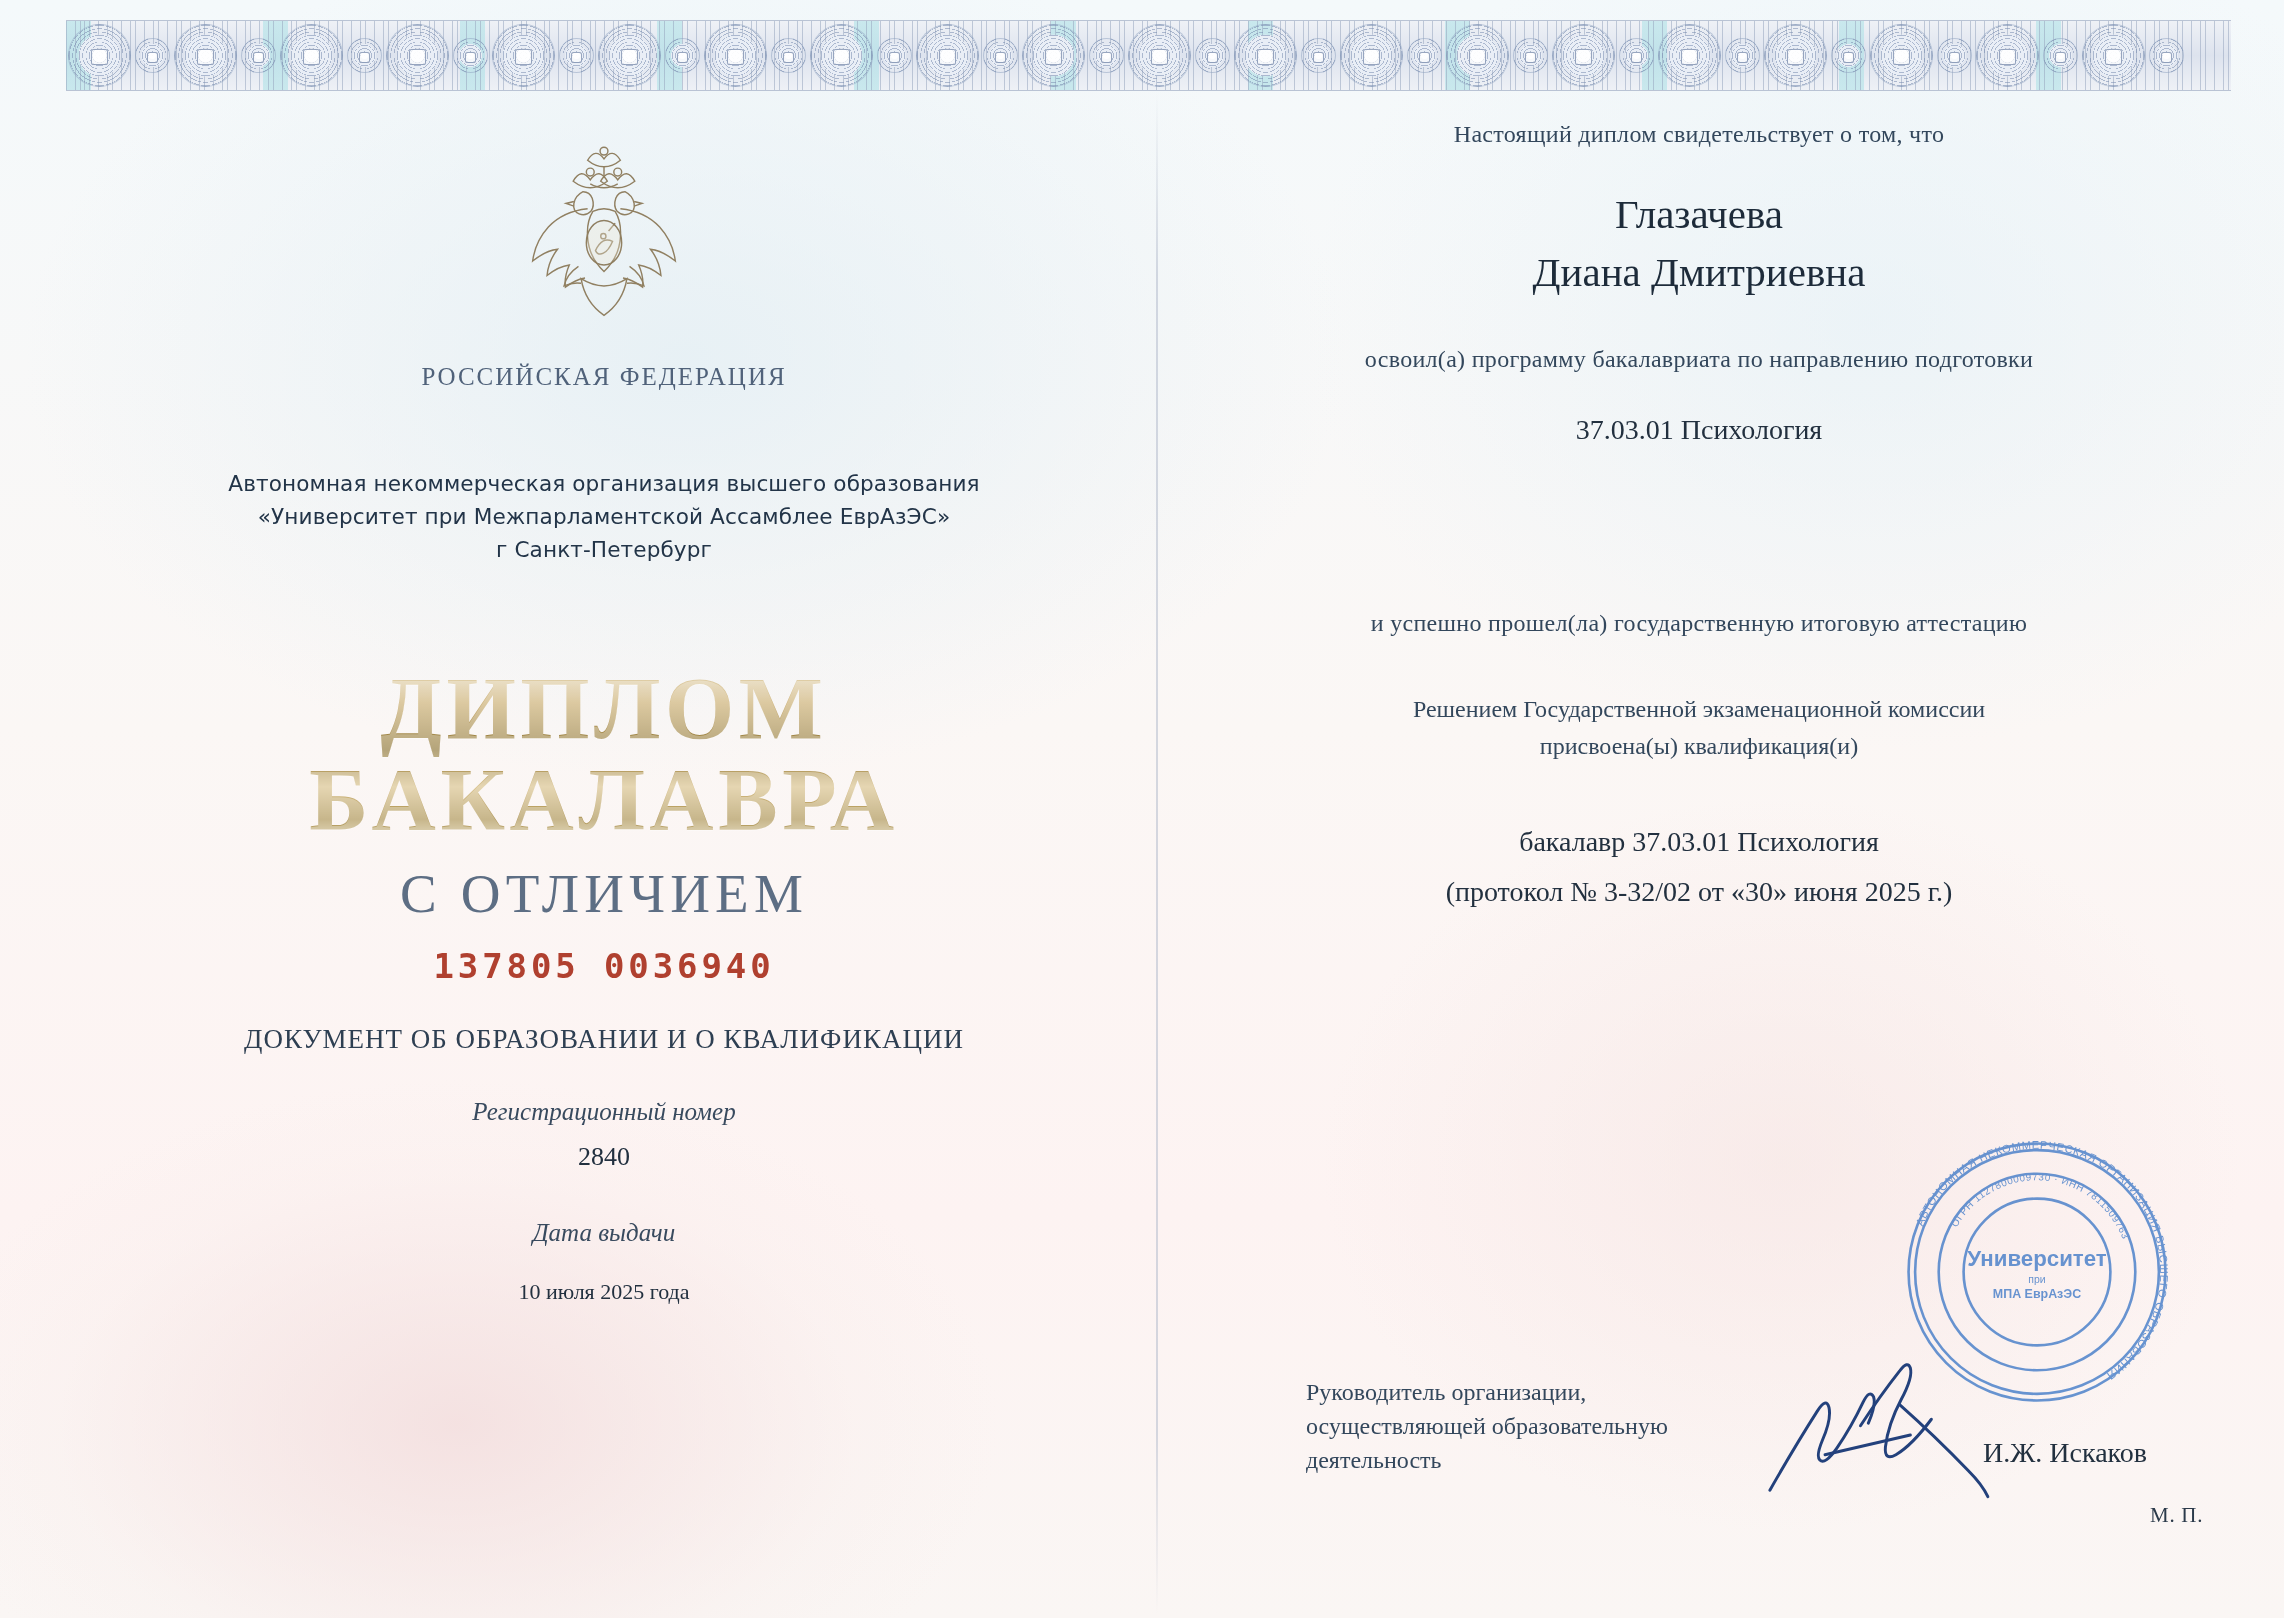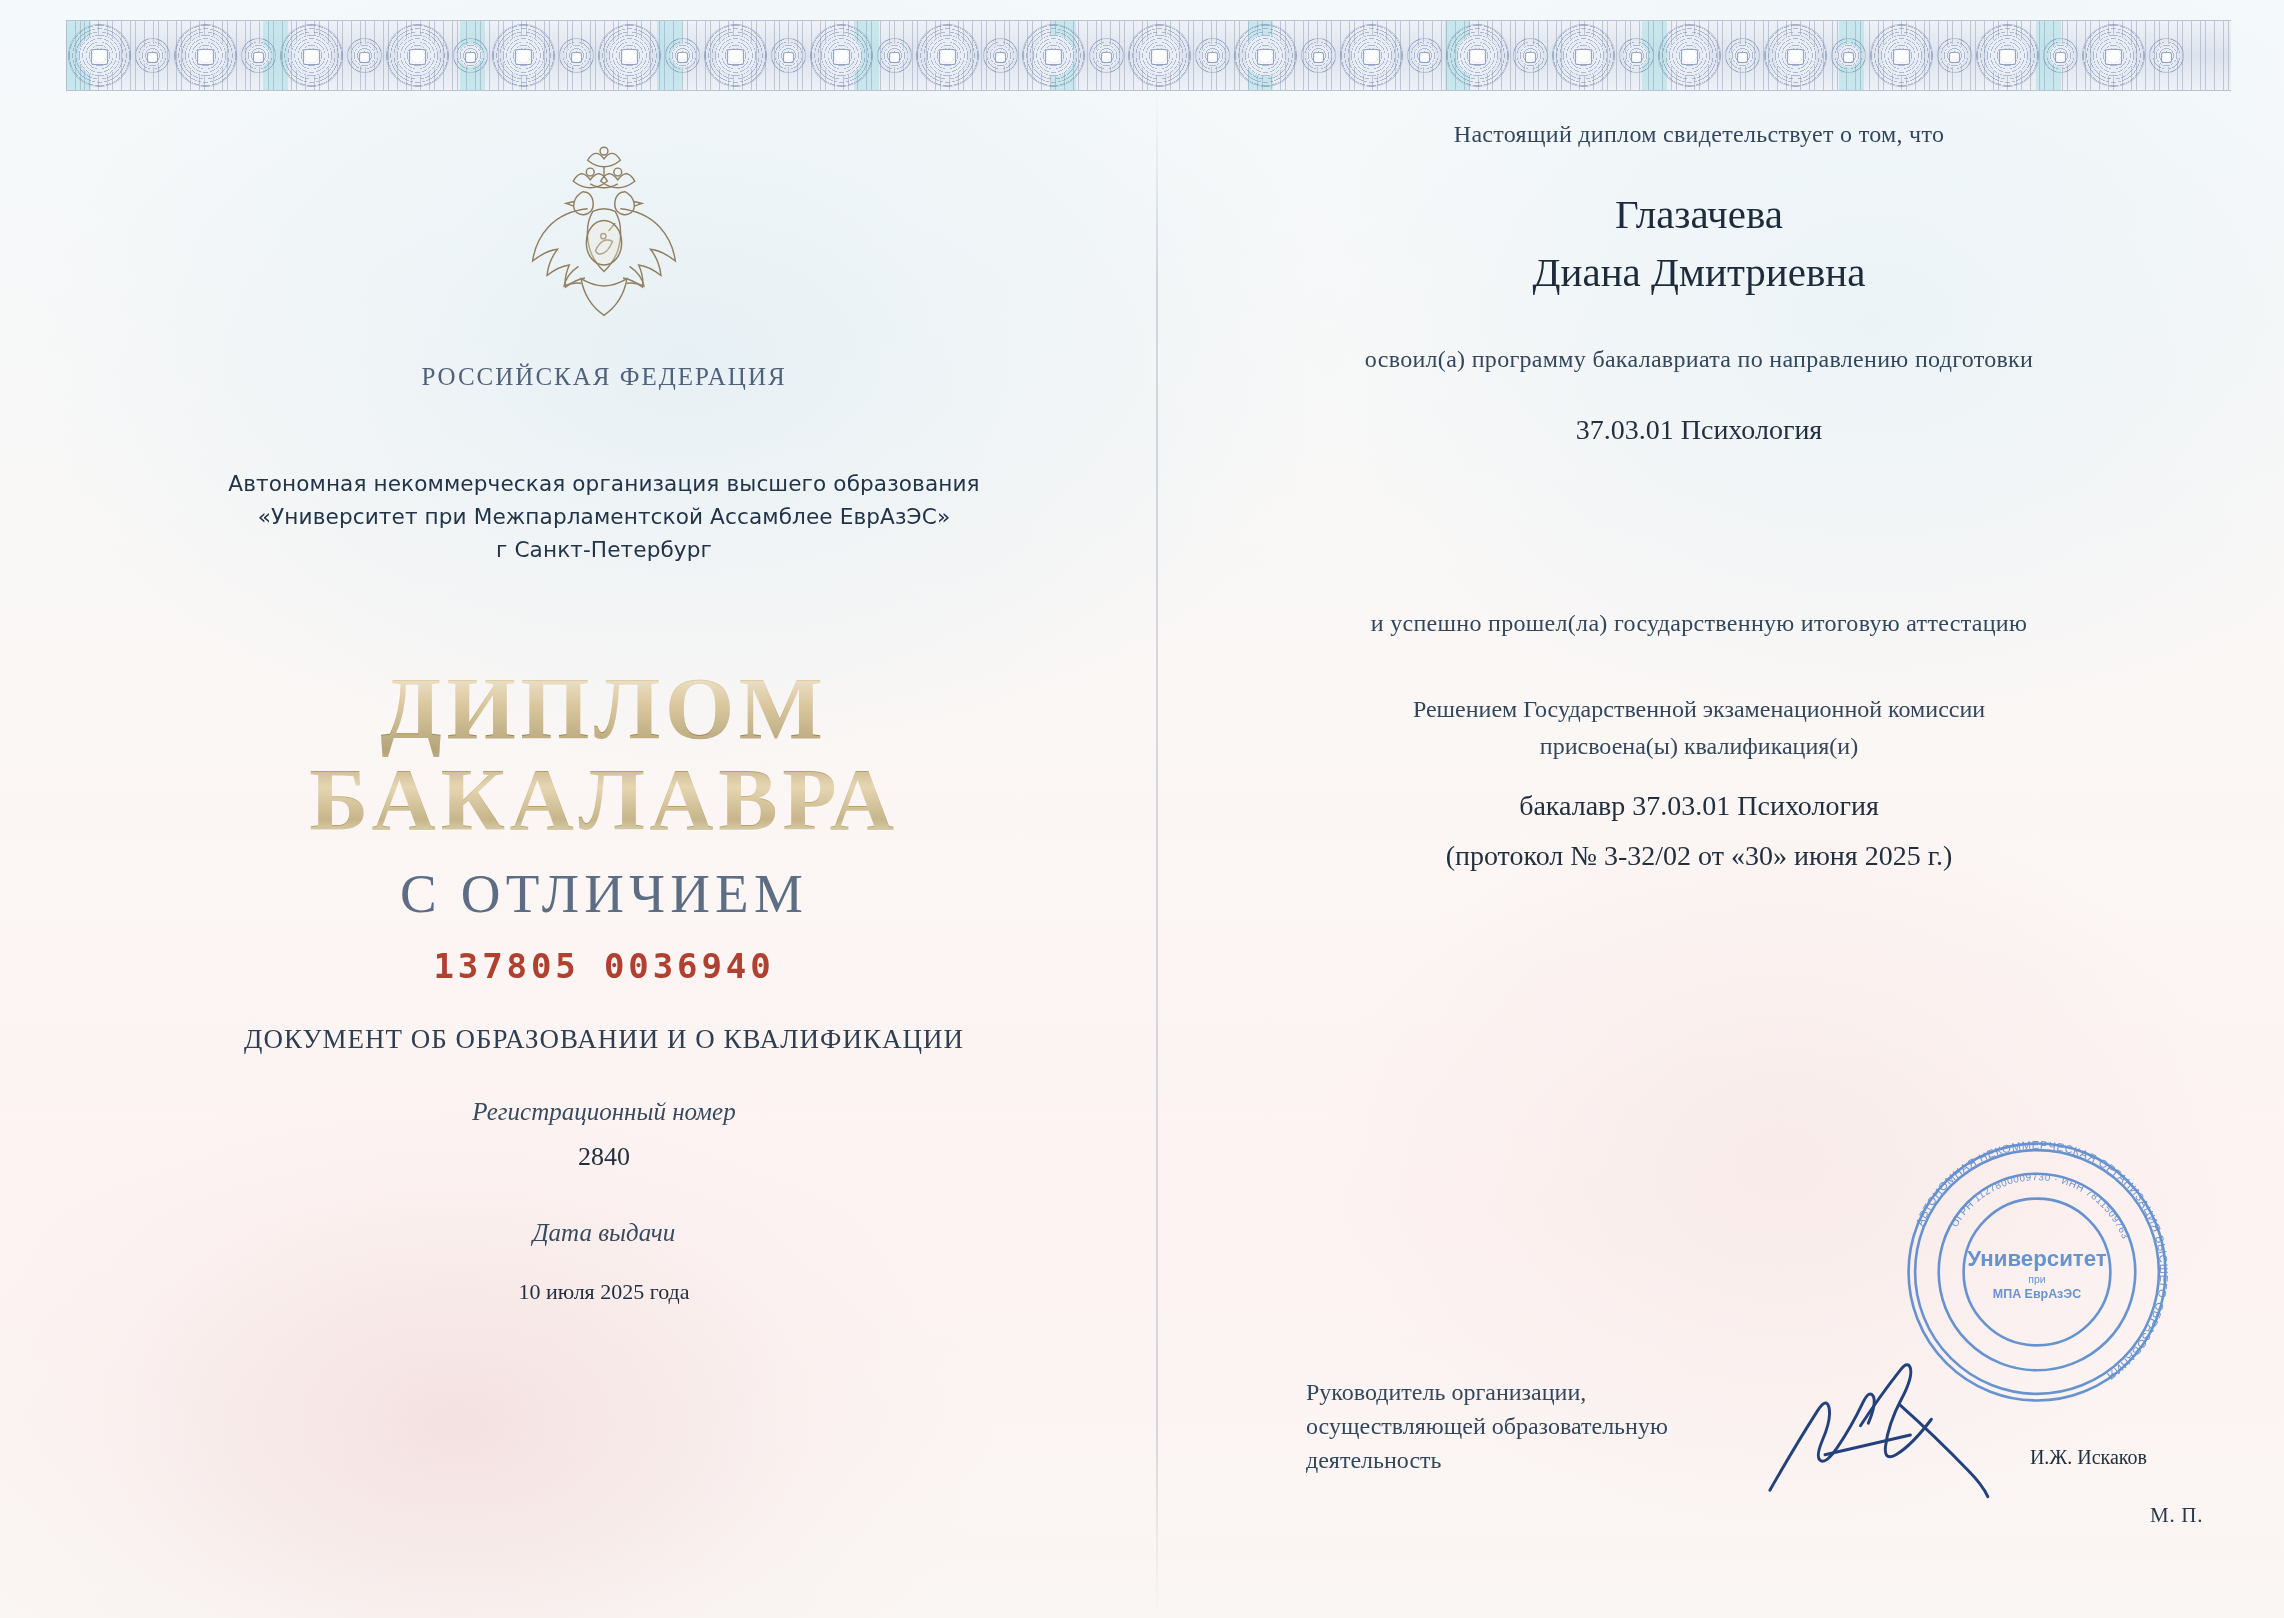--- a/index.html
+++ b/index.html
@@ -217,21 +217,21 @@
     color: #22303f;
   }
   .gia { margin-top: 164px; }
   .commission {
     margin-top: 54px;
     font-size: 24px;
     line-height: 1.55;
     color: #33475c;
   }
   .qualification {
-    margin-top: 24px;
+    margin-top: 60px;
     font-size: 28px;
     color: #22303f;
   }
   .protocol {
     margin-top: 18.4px;
     font-size: 28px;
     color: #22303f;
   }
 
   .signature-block {
@@ -244,21 +244,21 @@
   .sig-role {
     font-size: 24px;
     line-height: 1.42;
     color: #33475c;
     width: 499px;
   }
   .sig-name {
     position: absolute;
     right: 51px;
     bottom: 7.9px;
-    font-size: 20px;
+    font-size: 28px;
     color: #22303f;
     white-space: nowrap;
   }
   .mp {
     position: absolute;
     right: -5.2px;
     bottom: -51px;
     font-size: 21px;
     color: #2b3a4a;
     letter-spacing: 0.7px;

